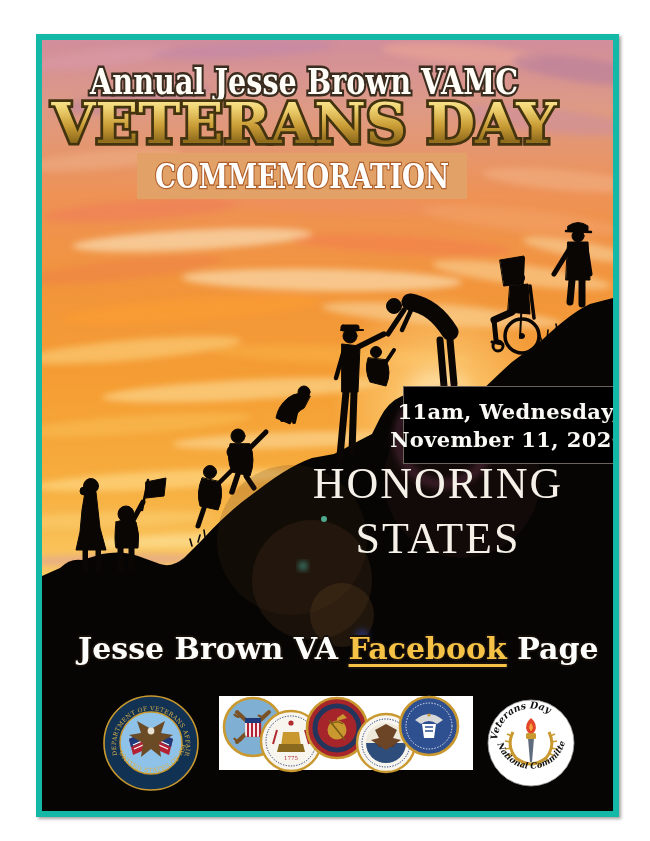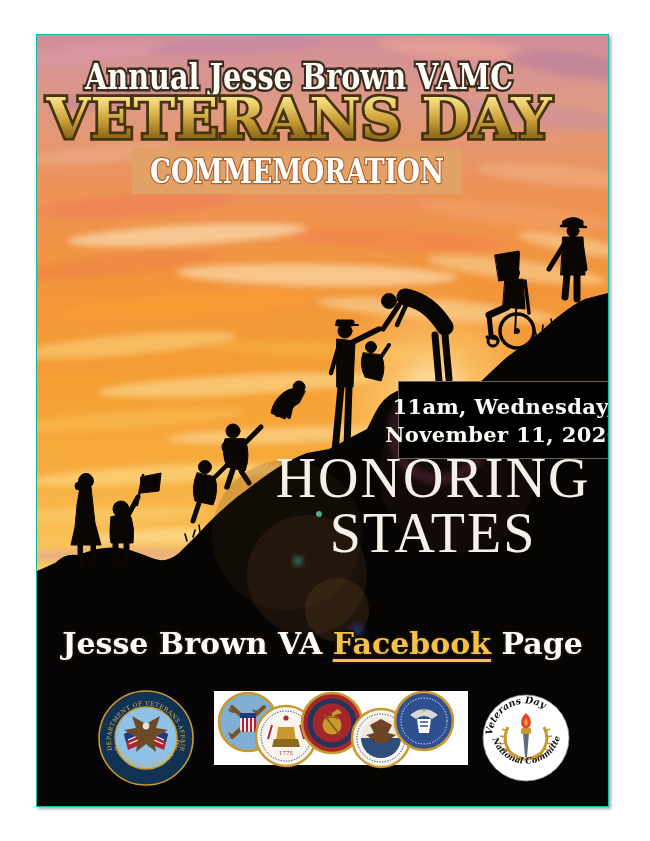--- a/index.html
+++ b/index.html
@@ -2,49 +2,50 @@
 <html><head>
 <meta charset="utf-8">
 <style>
   html,body{margin:0;padding:0;}
   body{
     width:650px;height:841px;background:#ffffff;position:relative;overflow:hidden;
     font-family:"DejaVu Serif", serif;
   }
   .poster{
     position:absolute;left:36px;top:34px;width:571px;height:771px;
-    border:1px solid #14b8a6;box-shadow:2px 2px 3px rgba(60,55,50,.45);
+    border:6px solid #14b8a6;box-shadow:2px 2px 3px rgba(60,55,50,.45);
     overflow:hidden;background:#070503;
   }
   .scene{position:absolute;left:0;top:0;width:571px;height:771px;display:block;}
   .header-svg{position:absolute;left:0;top:0;width:571px;height:172px;display:block;}
   .t-title{font-family:"DejaVu Serif",serif;font-weight:bold;fill:#fffdf7;stroke:#3a2c1e;stroke-width:5px;paint-order:stroke fill;}
   .t-event{font-family:"DejaVu Serif",serif;font-weight:bold;stroke:#43330f;stroke-width:5.5px;paint-order:stroke fill;}
   .t-banner{font-family:"DejaVu Serif",serif;font-weight:bold;fill:#ffffff;stroke:#ae5f2a;stroke-width:2.6px;paint-order:stroke fill;}
   .datebox{
     position:absolute;left:361px;top:346px;width:209px;height:76px;
     background:#000;border:1px solid #6e635a;display:flex;flex-direction:column;
     align-items:center;justify-content:center;gap:1px;
   }
   .datebox .dline{
     font-family:"DejaVu Serif",serif;font-weight:bold;font-size:21px;color:#fbfaf7;
     letter-spacing:.4px;line-height:27px;white-space:nowrap;
     text-shadow:0 0 1px #2a241e;
   }
   .honoring{
     position:absolute;left:238px;top:416px;width:316px;text-align:center;
-    font-family:"Liberation Serif",serif;font-size:56px;color:#f5f1e8;
+    font-family:"Liberation Serif",serif;font-size:44px;color:#f5f1e8;
     line-height:55px;letter-spacing:2px;
   }
   .fbline{
-    position:absolute;left:0;top:591px;width:571px;text-align:center;
+    position:absolute;left:0;top:591px;width:571px;text-align:left;
     font-family:"DejaVu Serif",serif;font-weight:bold;font-size:30px;color:#fdfdfb;
     text-shadow:-2px 0 0 #17100a,2px 0 0 #17100a,0 -2px 0 #17100a,0 2px 0 #17100a,
                 -1px -1px 0 #17100a,1px 1px 0 #17100a,-1px 1px 0 #17100a,1px -1px 0 #17100a;
     white-space:nowrap;
+    padding-left:36px;
   }
   .fbline .fb{
     color:#f5c245;text-decoration:underline;text-decoration-color:#f5c245;
     text-decoration-thickness:3px;text-underline-offset:5px;cursor:pointer;
   }
   .logo{position:absolute;display:block;}
   .logo.va{left:61px;top:655px;width:96px;height:96px;}
   .logo.branches{left:177px;top:654px;width:254px;height:80px;}
   .logo.committee{left:444px;top:658px;width:90px;height:90px;}
 </style>

